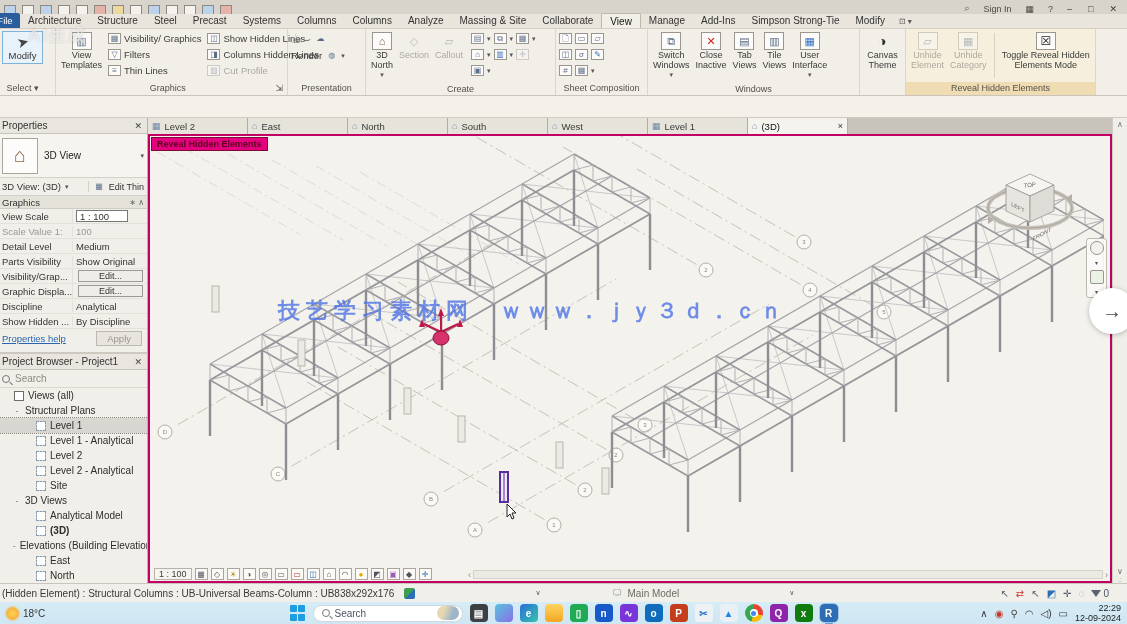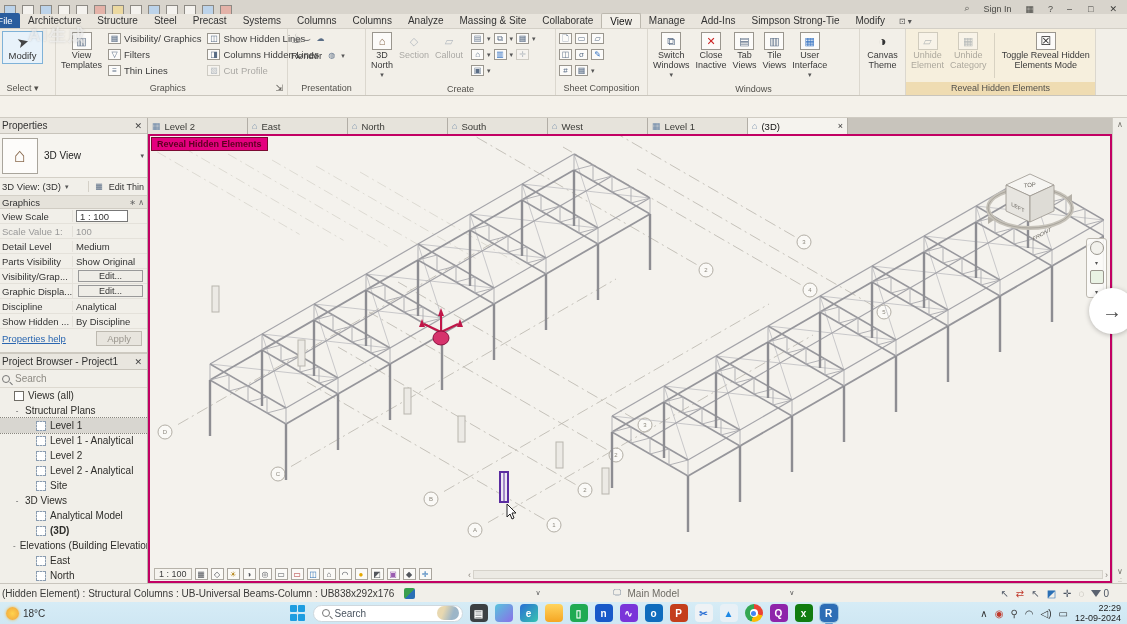--- a/index.html
+++ b/index.html
@@ -895,20 +895,22 @@
               <line x1="291" y1="196" x2="274" y2="188" stroke="#c01648" stroke-width="2"></line>
               <line x1="291" y1="196" x2="308" y2="188" stroke="#c01648" stroke-width="2"></line>
               <polygon points="288,180 294,180 291,172" fill="#c01648"></polygon>
               <polygon points="269,191 275,191 272,183" fill="#c01648"></polygon>
               <polygon points="307,191 313,191 310,183" fill="#c01648"></polygon>
               <ellipse cx="291" cy="202" rx="8" ry="7" fill="#d6336c" stroke="#8c1040"></ellipse>
             </g>
           </svg>
 
         <div class="watermark">
+          <span class="cn">技艺学习素材网</span>
+          <span class="url">ｗｗｗ．ｊｙ３ｄ．ｃｎ</span>
         </div>
 
         <svg id="vcube" width="110" height="80" style="position:absolute;right:22px;top:28px">
             <ellipse cx="52" cy="44" rx="42" ry="20" fill="none" stroke="#c6c2b9" stroke-width="4"></ellipse>
             <ellipse cx="52" cy="44" rx="42" ry="20" fill="none" stroke="#a9a59c" stroke-width="1"></ellipse>
             <polygon points="52,10 76,21 52,32 28,21" fill="#f6f5f2" stroke="#9a968e" stroke-width="0.8"></polygon>
             <polygon points="28,21 52,32 52,58 28,47" fill="#e7e5e0" stroke="#9a968e" stroke-width="0.8"></polygon>
             <polygon points="52,32 76,21 76,47 52,58" fill="#dedcd6" stroke="#9a968e" stroke-width="0.8"></polygon>
             <text x="52" y="23" font-size="6" text-anchor="middle" fill="#6e6b64" transform="rotate(-6 52 23)">TOP</text>
             <text x="40" y="46" font-size="5.5" text-anchor="middle" fill="#6e6b64" transform="skewY(28) translate(0,-22)">LEFT</text>

